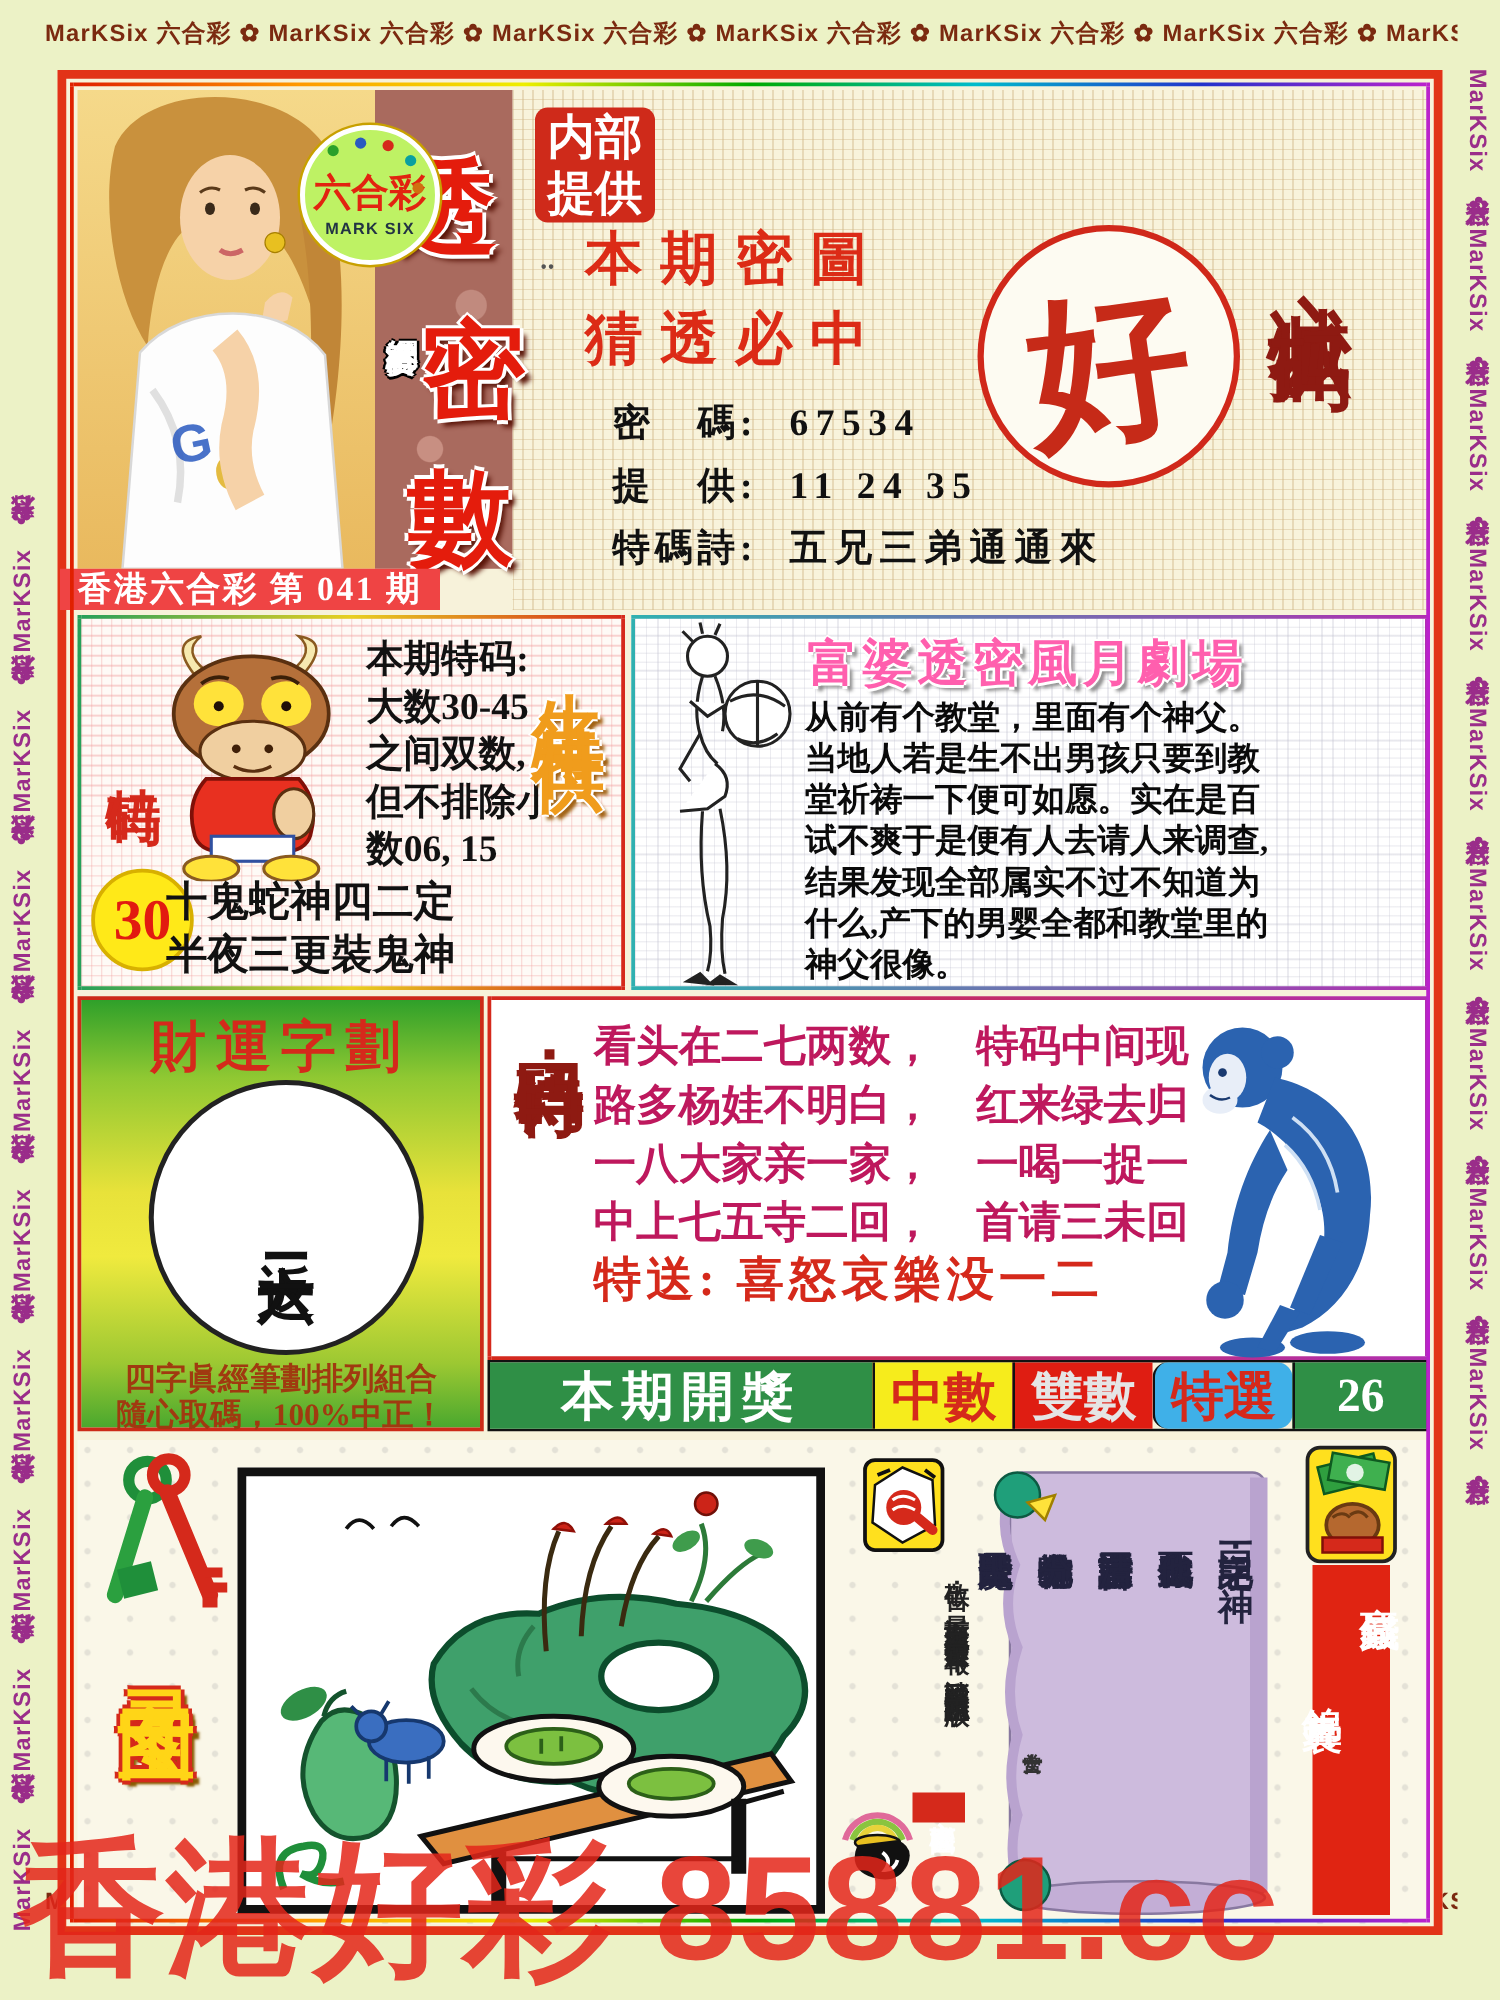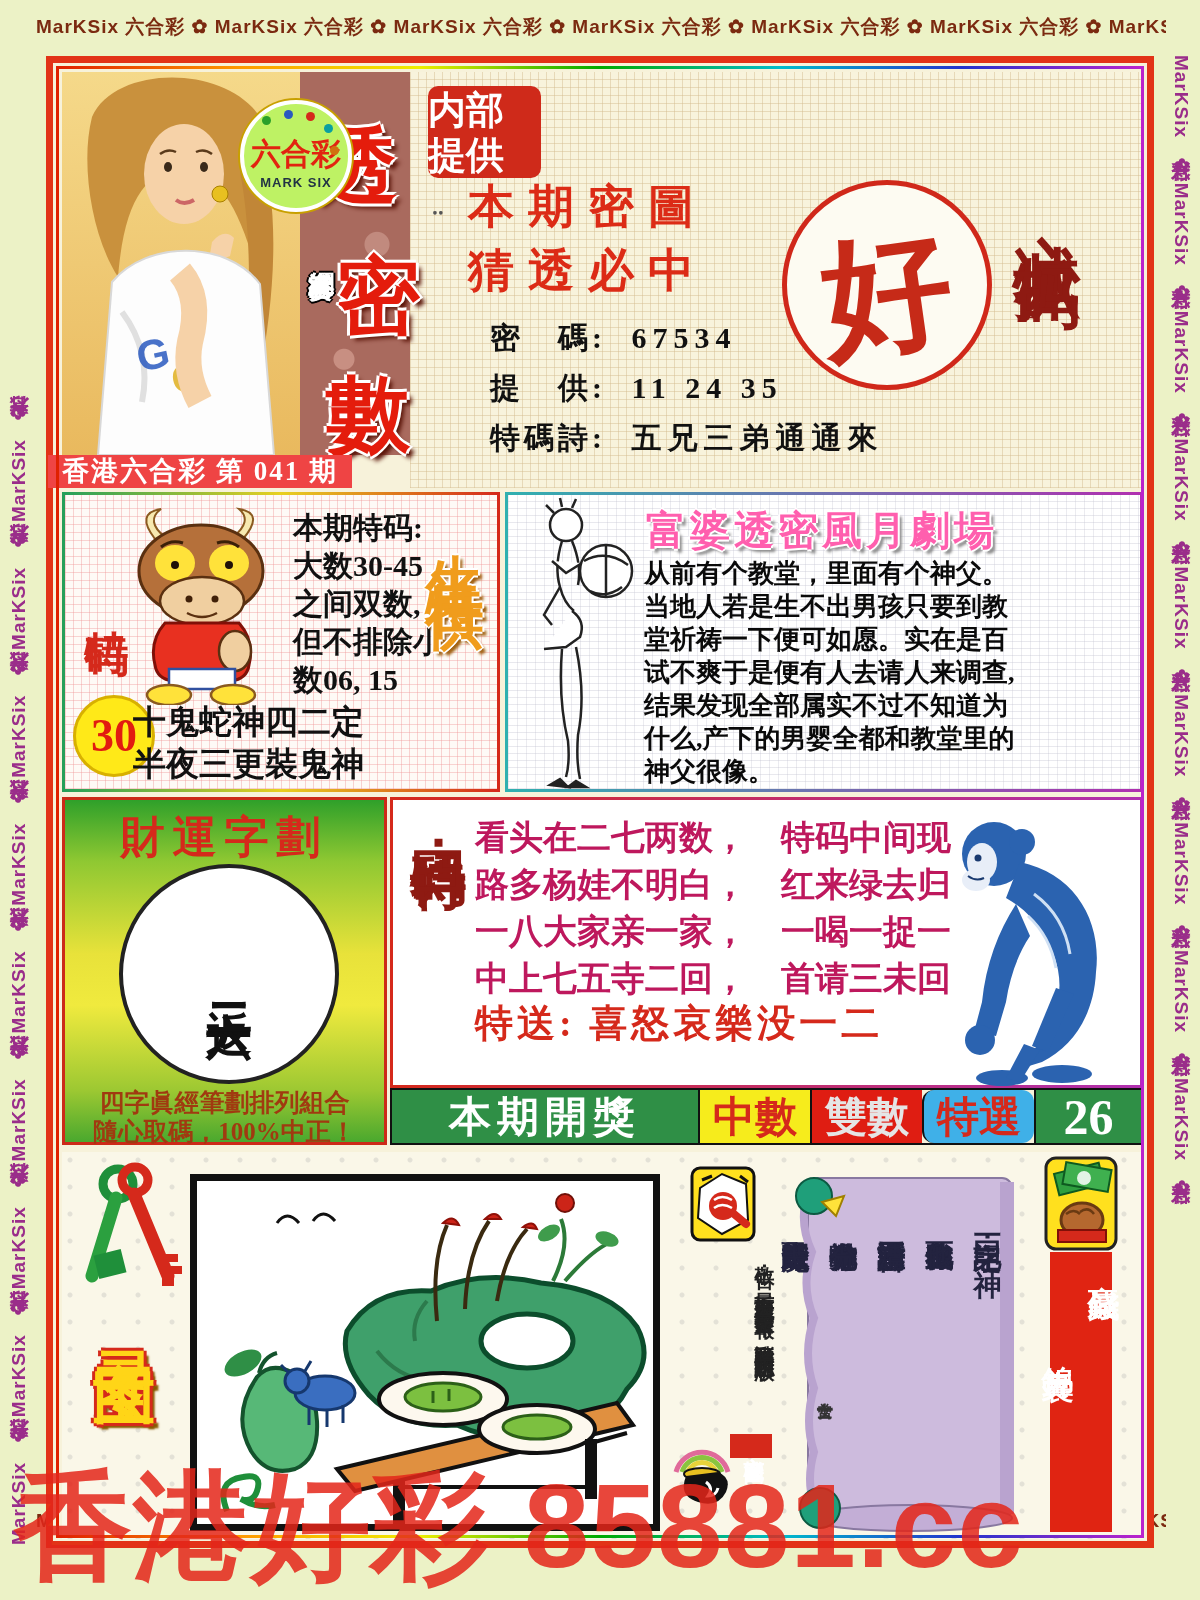--- a/index.html
+++ b/index.html
@@ -37,22 +37,22 @@
          text-shadow:-3px 0 #fff,3px 0 #fff,0 -3px #fff,0 3px #fff,5px 5px 4px #5a1408;}
   .strip .sub{position:absolute;left:4px;top:180px;writing-mode:vertical-rl;
          font:bold 26px "Liberation Serif",serif;color:#fff;
          text-shadow:-2px 0 #000,2px 0 #000,0 -2px #000,0 2px #000;}
   .issuebar{position:absolute;left:48px;top:455px;width:304px;height:33px;background:#ef4444;
          color:#fff;font:bold 27px "Liberation Serif",serif;text-align:center;line-height:33px;
          letter-spacing:2px;z-index:3;}
   .toppanel{position:absolute;left:410px;top:72px;width:733px;height:416px;background:#f8f3dc;
          background-image:repeating-linear-gradient(0deg,rgba(210,185,140,.45) 0 1px,transparent 1px 8px),
            repeating-linear-gradient(90deg,rgba(210,185,140,.45) 0 1px,transparent 1px 8px);z-index:2;}
-  .stamp{position:absolute;left:18px;top:14px;width:113px;height:92px;background:#cf2a1a;
-         border-radius:10px;color:#fff;font:bold 38px "Liberation Serif",serif;text-align:left;
+  .stamp{position:absolute;left:18px;top:14px;width:96px;height:92px;background:#cf2a1a;
+         border-radius:10px;color:#fff;font:bold 38px "Liberation Serif",serif;text-align:center;
          line-height:45px;padding-top:2px;box-sizing:border-box;}
   .dots{position:absolute;left:22px;top:118px;font:bold 22px sans-serif;color:#555;}
   .sec-title{position:absolute;left:58px;font:bold 46px "Liberation Serif",serif;color:#dc2b16;
          letter-spacing:14px;white-space:nowrap;}
   .srow{position:absolute;left:56px;white-space:nowrap;font:bold 30px "Liberation Serif",serif;color:#111;padding-left:24px;}
   .srow .lbl{letter-spacing:4px;}
   .srow .val{margin-left:18px;letter-spacing:6px;}
   .seal{position:absolute;left:372px;top:108px;width:200px;height:200px;border:5px solid #d0281a;
         border-radius:50%;background:#fdfbf2;text-align:center;}
   .seal span{display:inline-block;margin-top:22px;font:bold 130px "Liberation Serif",serif;
@@ -112,21 +112,21 @@
   .monkey{position:absolute;right:4px;top:4px;z-index:1;}
   
   .rbar{position:absolute;left:390px;top:1088px;width:753px;height:57px;display:flex;z-index:3;
         border:2px solid #111;box-sizing:border-box;}
   .rbar .cell{border-left:2px solid #111;display:flex;align-items:center;justify-content:center;
         font:bold 42px "Liberation Serif",serif;}
   .rbar .c0{flex:0 0 306px;border-left:none;background:#2f8f46;color:#fff;letter-spacing:6px;}
   .rbar .c1{flex:1;background:#f6ec1c;color:#d5291b;}
   .rbar .c2{flex:1;background:#df1d12;color:#e5e5e5;}
   .rbar .c3{flex:1;background:#3fb0e8;color:#d5291b;border-radius:12px;}
-  .rbar .c4{flex:0 0 105px;background:#2f8f46;color:#fff;font-size:50px;}
+  .rbar .c4{flex:0 0 105px;background:#2f8f46;color:#fff;font-size:38px;}
   
   .dband{position:absolute;left:62px;top:1152px;width:1081px;height:387px;z-index:2;
         background-color:#faf7e8;
         background-image:radial-gradient(circle at 8px 8px,rgba(170,170,170,.28) 2px,transparent 3px);
         background-size:34px 27px;}
   .tre-label{position:absolute;left:20px;top:150px;writing-mode:vertical-rl;
         font:bold 62px "Liberation Serif",serif;color:#ffd517;letter-spacing:8px;
         text-shadow:-3px 0 #d5291b,3px 0 #d5291b,0 -3px #d5291b,0 3px #d5291b,5px 5px 2px #8a5a00;}
   .picture{position:absolute;left:128px;top:22px;width:470px;height:357px;background:#fff;
         border:7px solid #111;box-sizing:border-box;}

